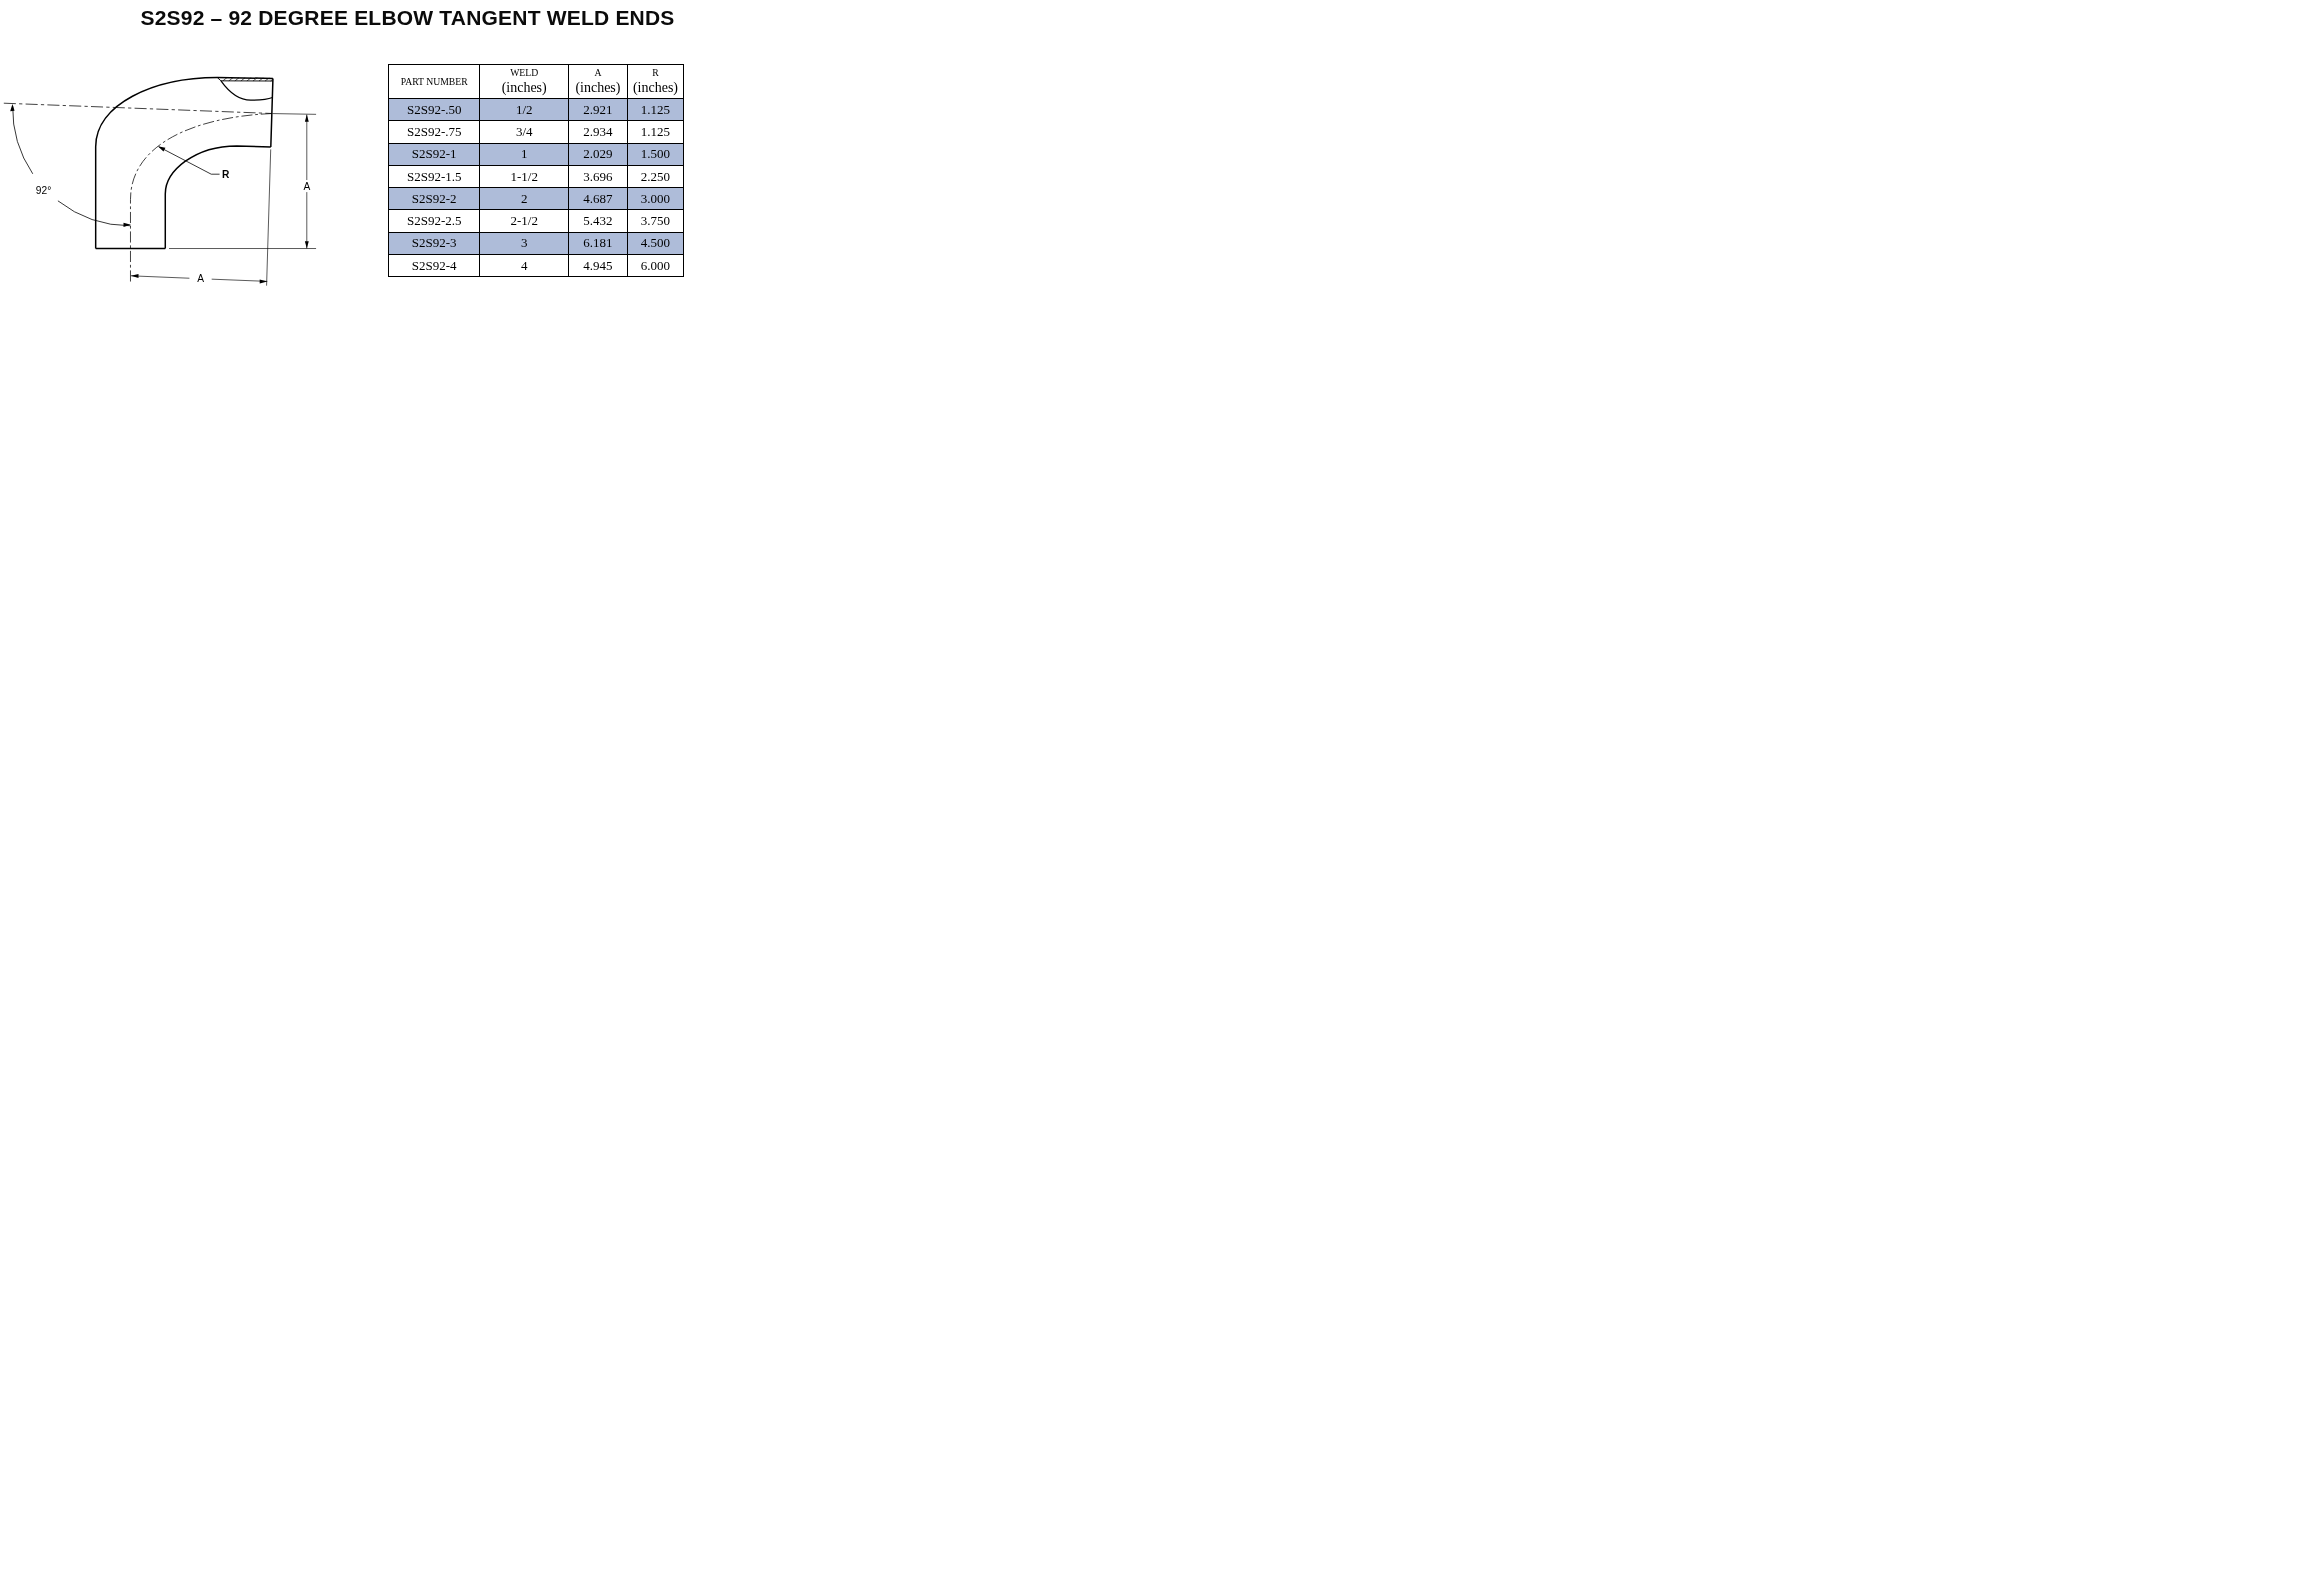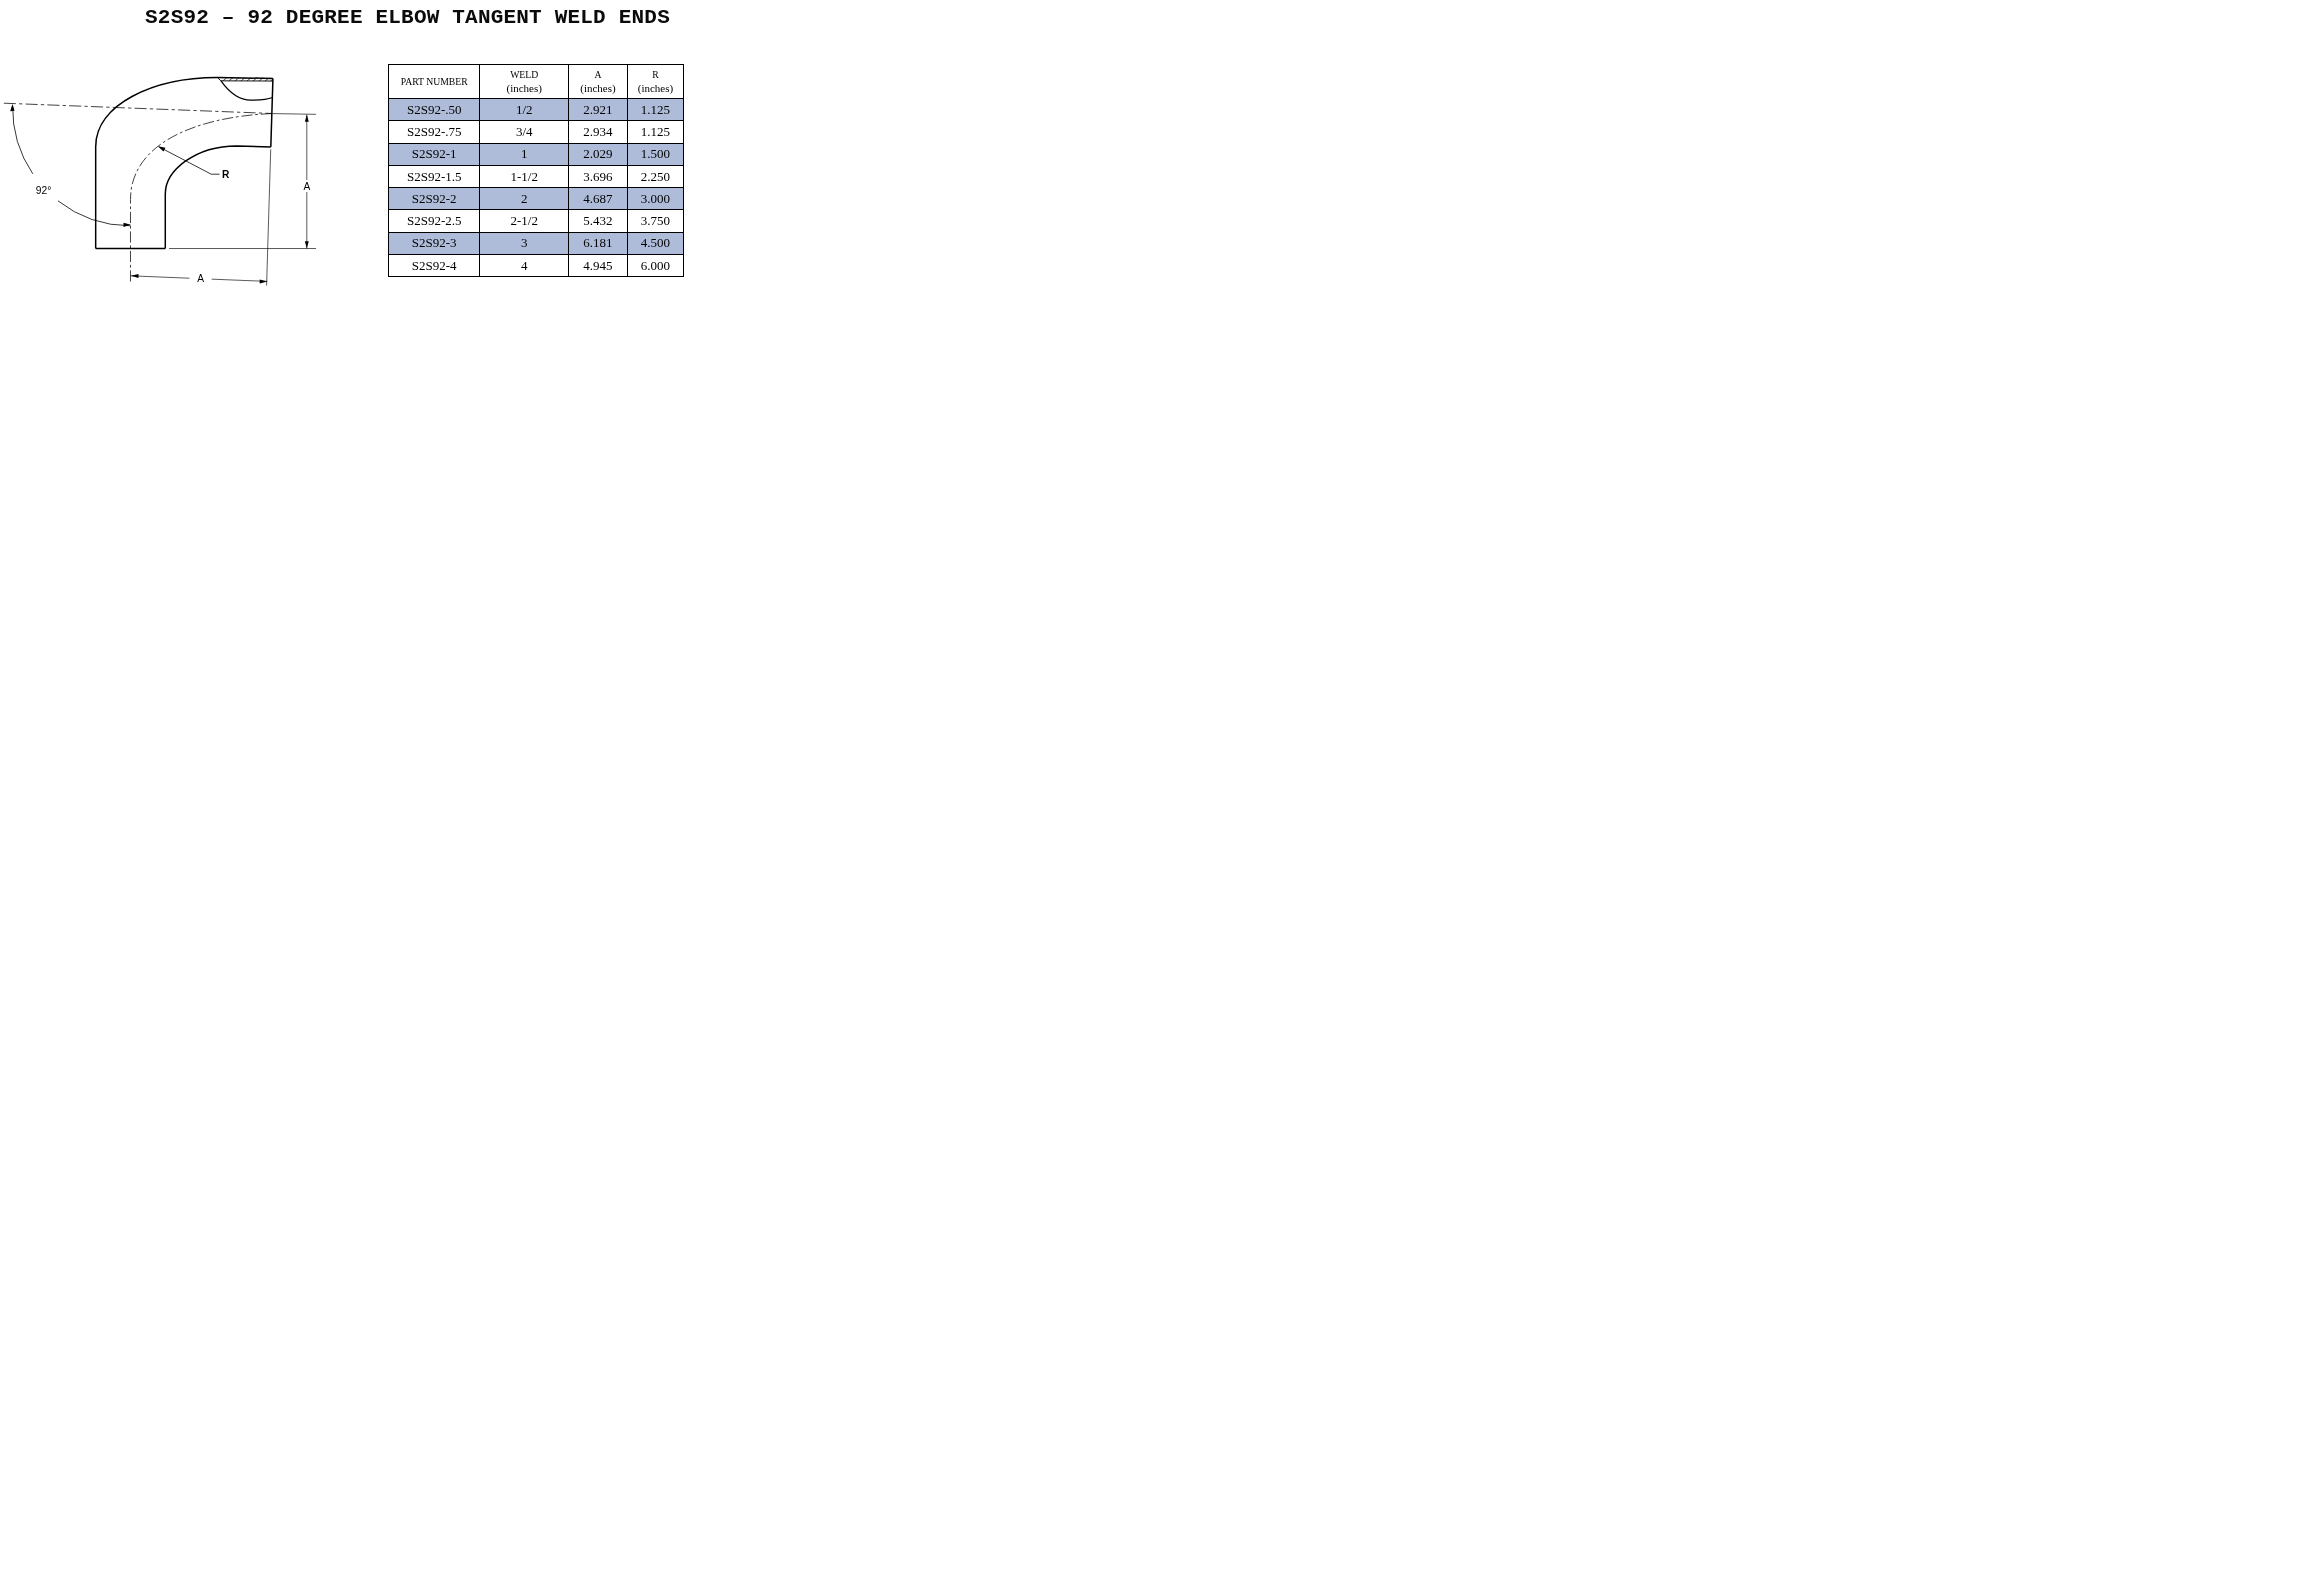--- a/index.html
+++ b/index.html
@@ -4,40 +4,40 @@
 <style>
   html,body{margin:0;padding:0;}
   body{
     width:742px;height:316px;position:relative;background:#ffffff;
     font-family:"Liberation Sans", sans-serif;overflow:hidden;
   }
   .page-title{
     position:absolute;left:83px;top:5.6px;width:649px;
     text-align:center;font-size:21px;font-weight:bold;color:#0b0b0b;
     letter-spacing:0.2px;white-space:nowrap;
-    font-family:Liberation Mono, monospace;
+    font-family:Liberation Sans, sans-serif;
   }
   .diagram-wrap{position:absolute;left:0;top:0;width:325px;height:316px;}
   .diagram-wrap svg{display:block;width:325px;height:316px;}
   .dim-label{font-family:"Liberation Sans", sans-serif;font-size:22px;fill:#000;}
   .spec-table{
     position:absolute;left:388px;top:64px;width:296px;
     border-collapse:collapse;table-layout:fixed;
     font-family:"Liberation Serif", serif;color:#000;
   }
   .spec-table th,.spec-table td{
     border:1.4px solid #000;text-align:center;vertical-align:middle;
     padding:0 1.9px;
   }
   .spec-table{border:1.9px solid #000;}
   .spec-table thead th{height:33px;font-weight:normal;font-size:9.7px;line-height:1.35;}
   .spec-table tbody td{height:21.3px;font-size:13px;}
   .spec-table .band td{background:#aebcd9;}
   .col-part{width:31%;} .col-size{width:30%;} .col-a{width:20%;} .col-r{width:19%;}
-  .th-sub{font-size:11px;}
+  .th-sub{font-size:14px;}
 </style>
 </head>
 <body>
 
 <div class="page-title">S2S92 – 92 DEGREE ELBOW TANGENT WELD ENDS</div>
 
 <div class="diagram-wrap">
   <svg viewBox="0 0 700 681" xmlns="http://www.w3.org/2000/svg">
 
     <path d="M206,535.4 L206,316 C206,225 330,167 468,167 L588,169" fill="none" stroke="#000" stroke-width="3.2"></path>

